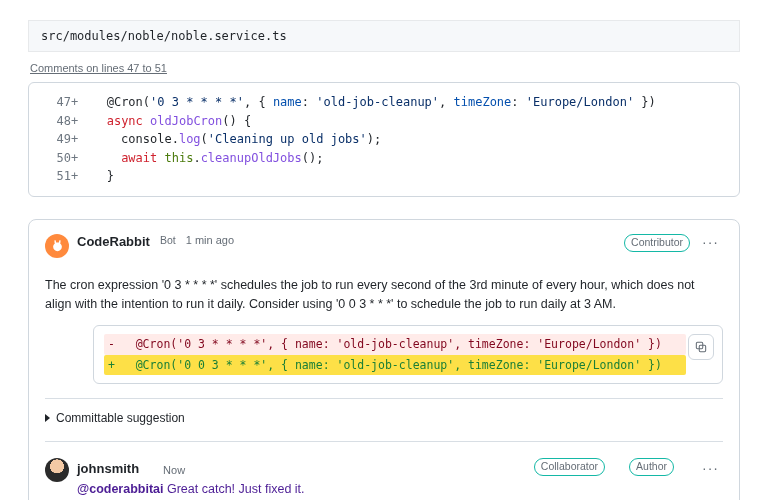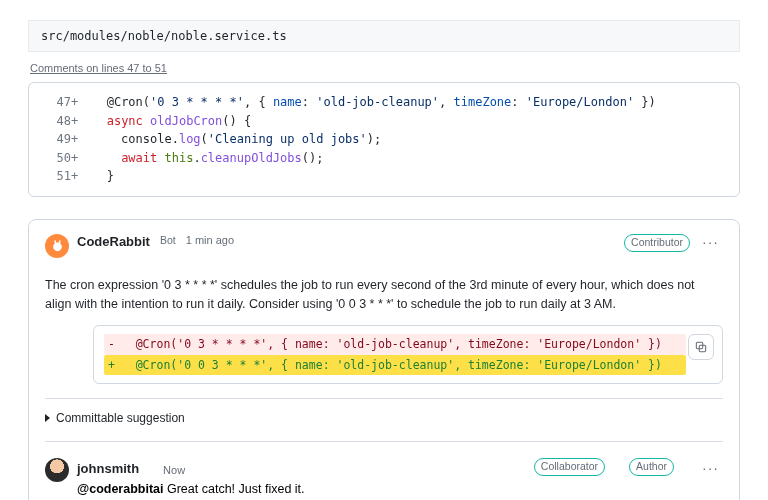--- a/index.html
+++ b/index.html
@@ -129,21 +129,21 @@
     border-bottom: 4px solid transparent;
   }
   .reply {
     display:flex; align-items:flex-start; gap:8px;
     padding-top: 4px;
   }
   .reply-header {
     display:flex; align-items:flex-end; gap:24px; flex:1;
   }
   .reply-body {
-    font-size: 12.5px; color: #000000;
+    font-size: 12.5px; color: #4c1d95;
     margin-top: 6px;
   }
   .mention { font-weight: 600; }
 </style>
 </head>
 <body>
 
 <div class="file-header">
   <span>src/modules/noble/noble.service.ts</span>
 </div>

